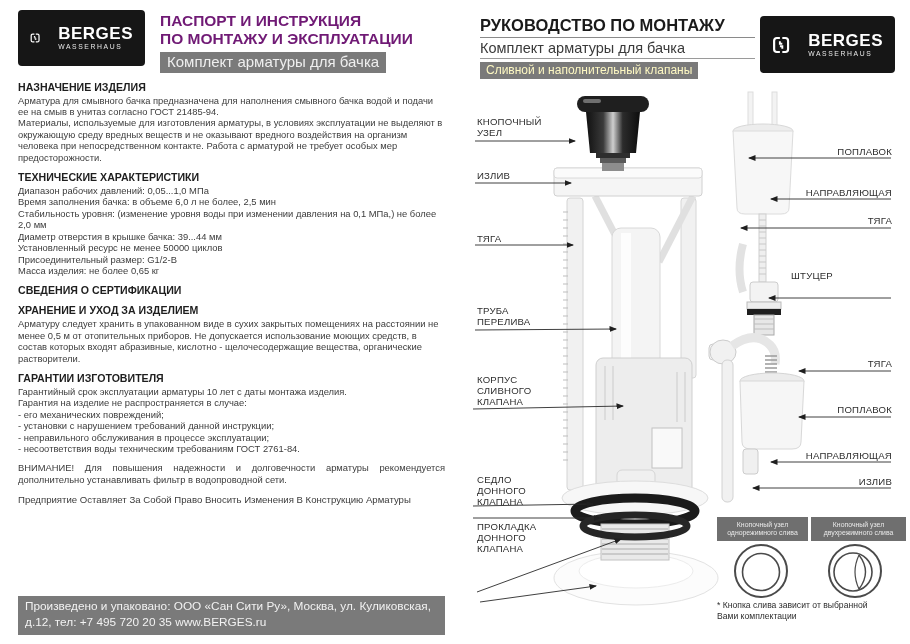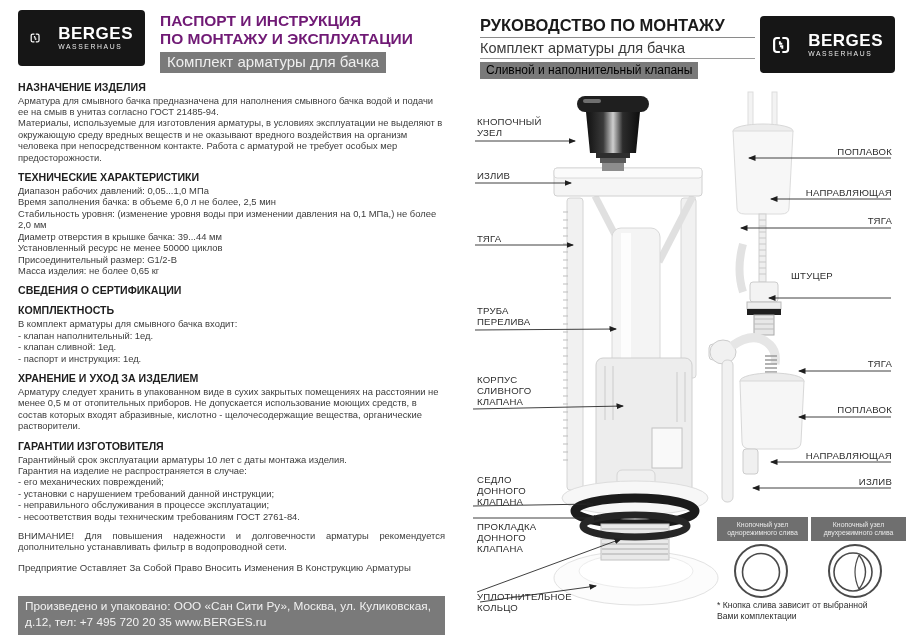--- a/index.html
+++ b/index.html
@@ -27,21 +27,21 @@
   .rights-p { font-size:9.6px; margin-top:9px; }
   .lp-footer { position:absolute; left:18px; right:10px; bottom:9px; background:#7a7a7a;
                color:#f2f2f2; font-size:11.8px; line-height:1.3; padding:3px 7px 5px 7px; }
 
   
   .page-right { position:absolute; left:455px; top:0; width:455px; height:476px; }
   .rp-titleblock { position:absolute; left:25px; top:16px; width:275px; }
   .rp-title { font-size:16.5px; font-weight:bold; color:#1a1a1a; border-bottom:1px solid #8a8a8a;
               padding-bottom:2px; }
   .rp-subtitle { font-size:14.5px; color:#3a3a3a; border-bottom:1px solid #9a9a9a; padding:2px 0 2px 0; }
-  .rp-chip { display:inline-block; background:#7a7a7a; color:#000000; font-size:12px; padding:1px 6px 2px 6px; margin-top:3px; }
+  .rp-chip { display:inline-block; background:#7a7a7a; color:#fef9c3; font-size:12px; padding:1px 6px 2px 6px; margin-top:3px; }
   .rp-logo { position:absolute; right:15px; top:16px; }
   .diagram-svg { position:absolute; left:0; top:0; width:455px; height:644px; }
   .dlabel { position:absolute; font-size:9.6px; line-height:11px; color:#2e2e2e; letter-spacing:.2px; }
   .dlabel-l { left:22px; width:110px; text-align:left; }
   .dlabel-r { right:18px; width:160px; text-align:right; }
   .ll0{top:116px;} .ll1{top:170px;} .ll2{top:233px;} .ll3{top:305px;}
   .ll4{top:374px;} .ll5{top:474px;} .ll6{top:521px;} .ll7{top:591px;}
   .rl0{top:146px;} .rl1{top:187px;} .rl2{top:215px;} .rl3{top:270px;text-align:center;}
   .rl4{top:358px;} .rl5{top:404px;} .rl6{top:450px;} .rl7{top:476px;}
   .bu-bar { position:absolute; top:517px; height:24px; background:#6f6f6f; color:#e9e9e9;
@@ -87,27 +87,20 @@
 Стабильность уровня: (изменение уровня воды при изменении давления на 0,1 МПа,) не более 2,0 мм
 Диаметр отверстия в крышке бачка: 39...44 мм
 Установленный ресурс не менее  50000 циклов
 Присоединительный размер: G1/2-B
 Масса изделия: не более 0,65 кг</div>
     </div>
     <div class="section">
       <div class="sec-h">СВЕДЕНИЯ О СЕРТИФИКАЦИИ</div>
     </div>
     <div class="section">
-      <div class="sec-h">КОМПЛЕКТНОСТЬ</div>
-      <div class="sec-b preline">В комплект арматуры для смывного бачка входит:
-- клапан наполнительный: 1ед.
-- клапан сливной: 1ед.
-- паспорт и инструкция: 1ед.</div>
-    </div>
-    <div class="section">
       <div class="sec-h">ХРАНЕНИЕ И УХОД ЗА ИЗДЕЛИЕМ</div>
       <div class="sec-b preline">Арматуру следует хранить в упакованном виде в сухих закрытых помещениях на  расстоянии не менее 0,5 м от отопительных приборов. Не допускается использование  моющих  средств, в состав которых входят абразивные, кислотно - щелочесодержащие вещества, органические растворители.</div>
     </div>
     <div class="section">
       <div class="sec-h">ГАРАНТИИ ИЗГОТОВИТЕЛЯ</div>
       <div class="sec-b preline">Гарантийный срок эксплуатации арматуры 10 лет с даты монтажа изделия.
 Гарантия на изделие не распространяется в случае:
 - его механических повреждений;
 - установки с нарушением требований данной инструкции;
 - неправильного обслуживания в процессе эксплуатации;
@@ -266,22 +259,20 @@
 ПЕРЕЛИВА</div>
     <div class="dlabel dlabel-l ll4 preline">КОРПУС
 СЛИВНОГО
 КЛАПАНА</div>
     <div class="dlabel dlabel-l ll5 preline">СЕДЛО
 ДОННОГО
 КЛАПАНА</div>
     <div class="dlabel dlabel-l ll6 preline">ПРОКЛАДКА
 ДОННОГО
 КЛАПАНА</div>
-    <div class="dlabel dlabel-l ll7 preline">УПЛОТНИТЕЛЬНОЕ
-КОЛЬЦО</div>
 
     <div class="dlabel dlabel-r rl0">ПОПЛАВОК</div>
     <div class="dlabel dlabel-r rl1">НАПРАВЛЯЮЩАЯ</div>
     <div class="dlabel dlabel-r rl2">ТЯГА</div>
     <div class="dlabel dlabel-r rl3">ШТУЦЕР</div>
     <div class="dlabel dlabel-r rl4">ТЯГА</div>
     <div class="dlabel dlabel-r rl5">ПОПЛАВОК</div>
     <div class="dlabel dlabel-r rl6">НАПРАВЛЯЮЩАЯ</div>
     <div class="dlabel dlabel-r rl7">ИЗЛИВ</div>
 

